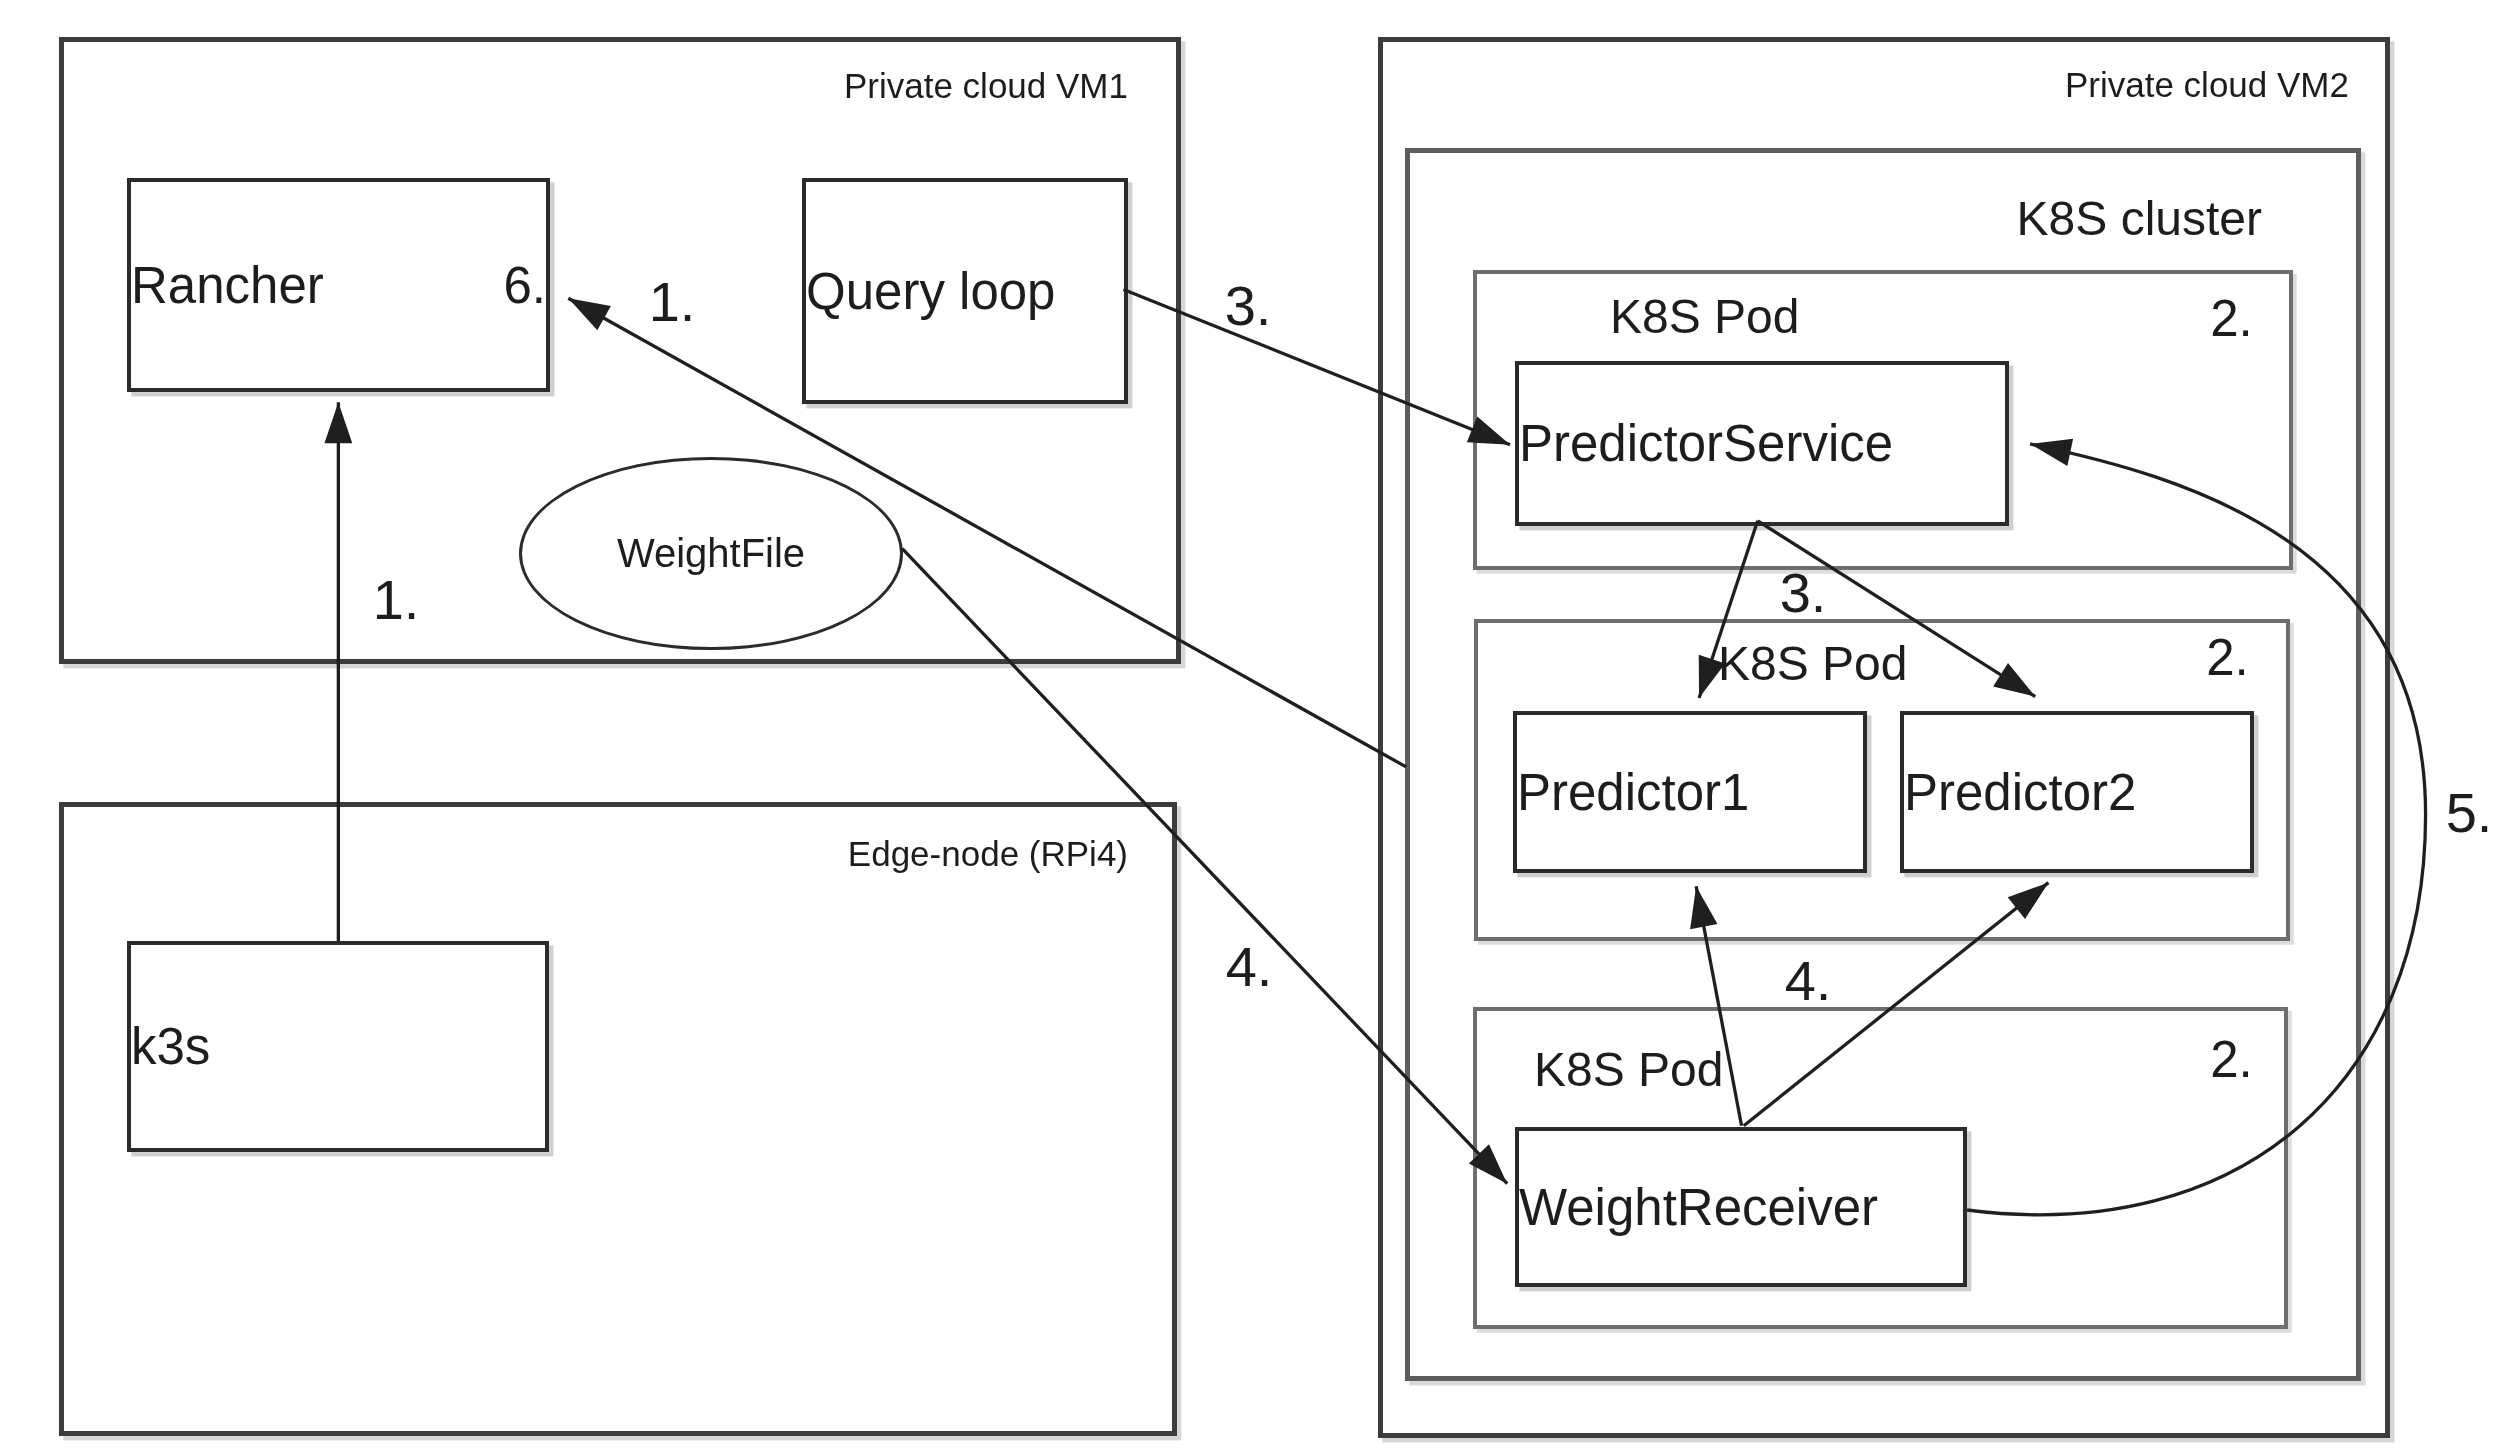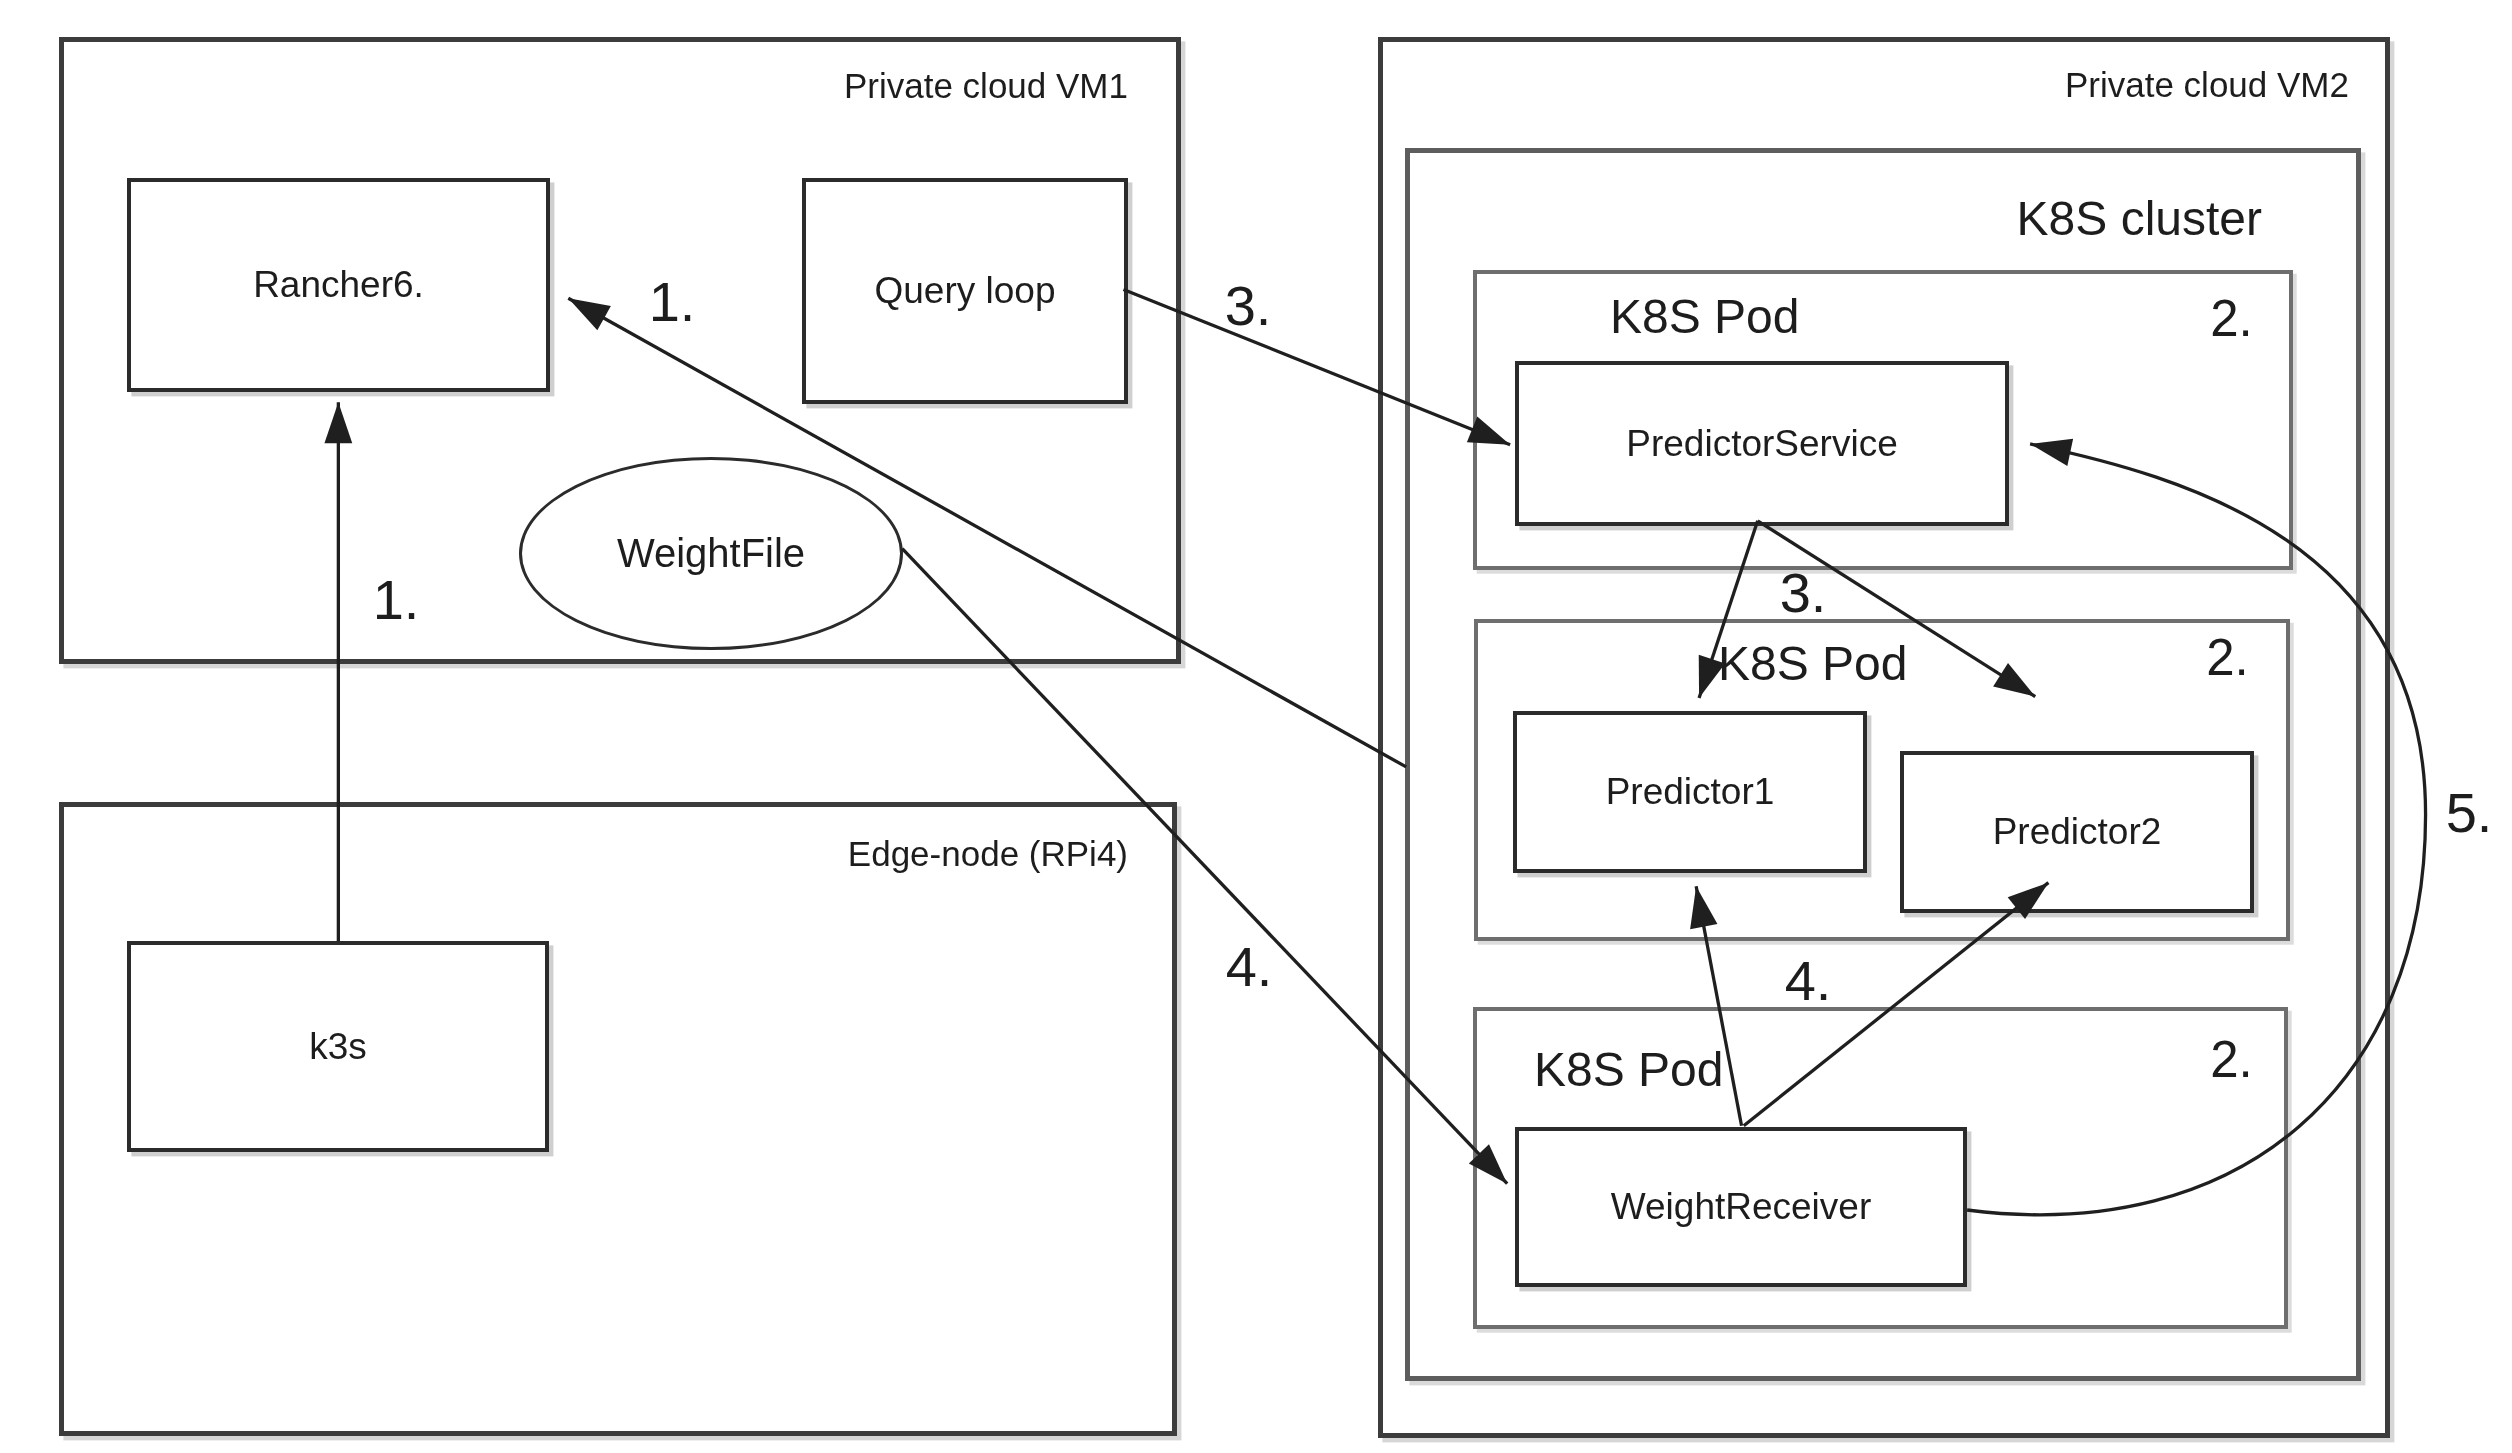--- a/index.html
+++ b/index.html
@@ -6,22 +6,22 @@
   #canvas{
     position:relative;width:2512px;height:1454px;background:#ffffff;
     font-family:"Liberation Sans",sans-serif;color:#1d1d1d;overflow:hidden;
   }
   .box{position:absolute;box-sizing:border-box;background:#ffffff;}
   .frame{border:5.1px solid #3c3c3c;box-shadow:4.4px 4.4px 0 #d6d6d6;}
   .cluster{border:5.1px solid #5d5d5d;box-shadow:4.4px 4.4px 0 #d9d9d9;}
   .pod{border:4.4px solid #6e6e6e;box-shadow:3.7px 3.7px 0 #dcdcdc;}
   .node{
     border:4.4px solid #2b2b2b;box-shadow:4.4px 4.4px 0 #cfcfcf;
-    display:flex;align-items:center;justify-content:center;
-    font-size:37px;white-space:nowrap;
+    display:flex;align-items:center;justify-content:space-between;
+    font-size:51px;white-space:nowrap;
   }
   .ellipse{
     position:absolute;box-sizing:border-box;background:#ffffff;
     border:3.7px solid #2b2b2b;border-radius:50%;
     display:flex;align-items:center;justify-content:center;font-size:40px;
   }
   .wrap-title{position:absolute;font-size:35px;text-align:right;line-height:63px;}
   .cluster-title{position:absolute;font-size:48px;text-align:right;line-height:60px;}
   .pod-title{position:absolute;font-size:48px;line-height:59px;white-space:nowrap;}
   .pod-step{position:absolute;font-size:51px;line-height:59px;width:73px;text-align:center;}
@@ -76,21 +76,21 @@
   </div>
 
   <div class="box node" style="left:1515px;top:361px;width:494px;height:165px;">
     <span>PredictorService</span>
   </div>
 
   <div class="box node" style="left:1513px;top:711px;width:354px;height:162px;">
     <span>Predictor1</span>
   </div>
 
-  <div class="box node" style="left:1900px;top:711px;width:354px;height:162px;margin-top:40px;">
+  <div class="box node" style="left:1900px;top:711px;width:354px;height:162px;">
     <span>Predictor2</span>
   </div>
 
   <div class="box node" style="left:1515px;top:1127px;width:452px;height:160px;">
     <span>WeightReceiver</span>
   </div>
 
   <svg id="wires" width="2512" height="1454" viewBox="0 0 3430 1985">
     <defs>
       <marker id="arrow" markerUnits="userSpaceOnUse" markerWidth="62" markerHeight="42" refX="58" refY="21" orient="auto">

